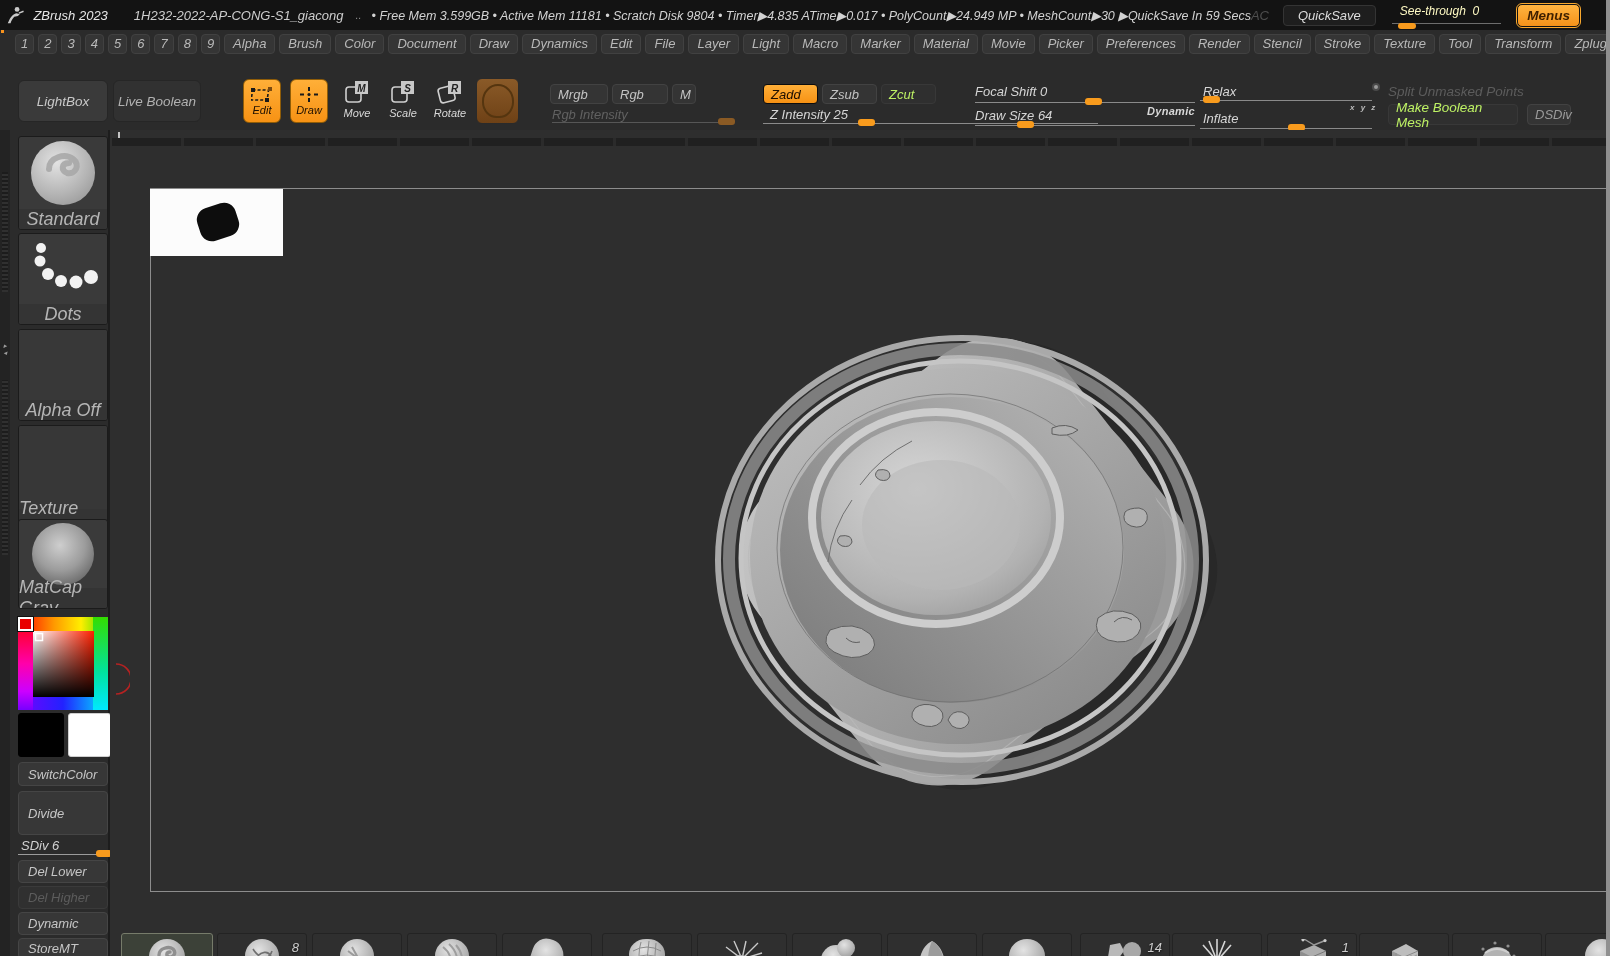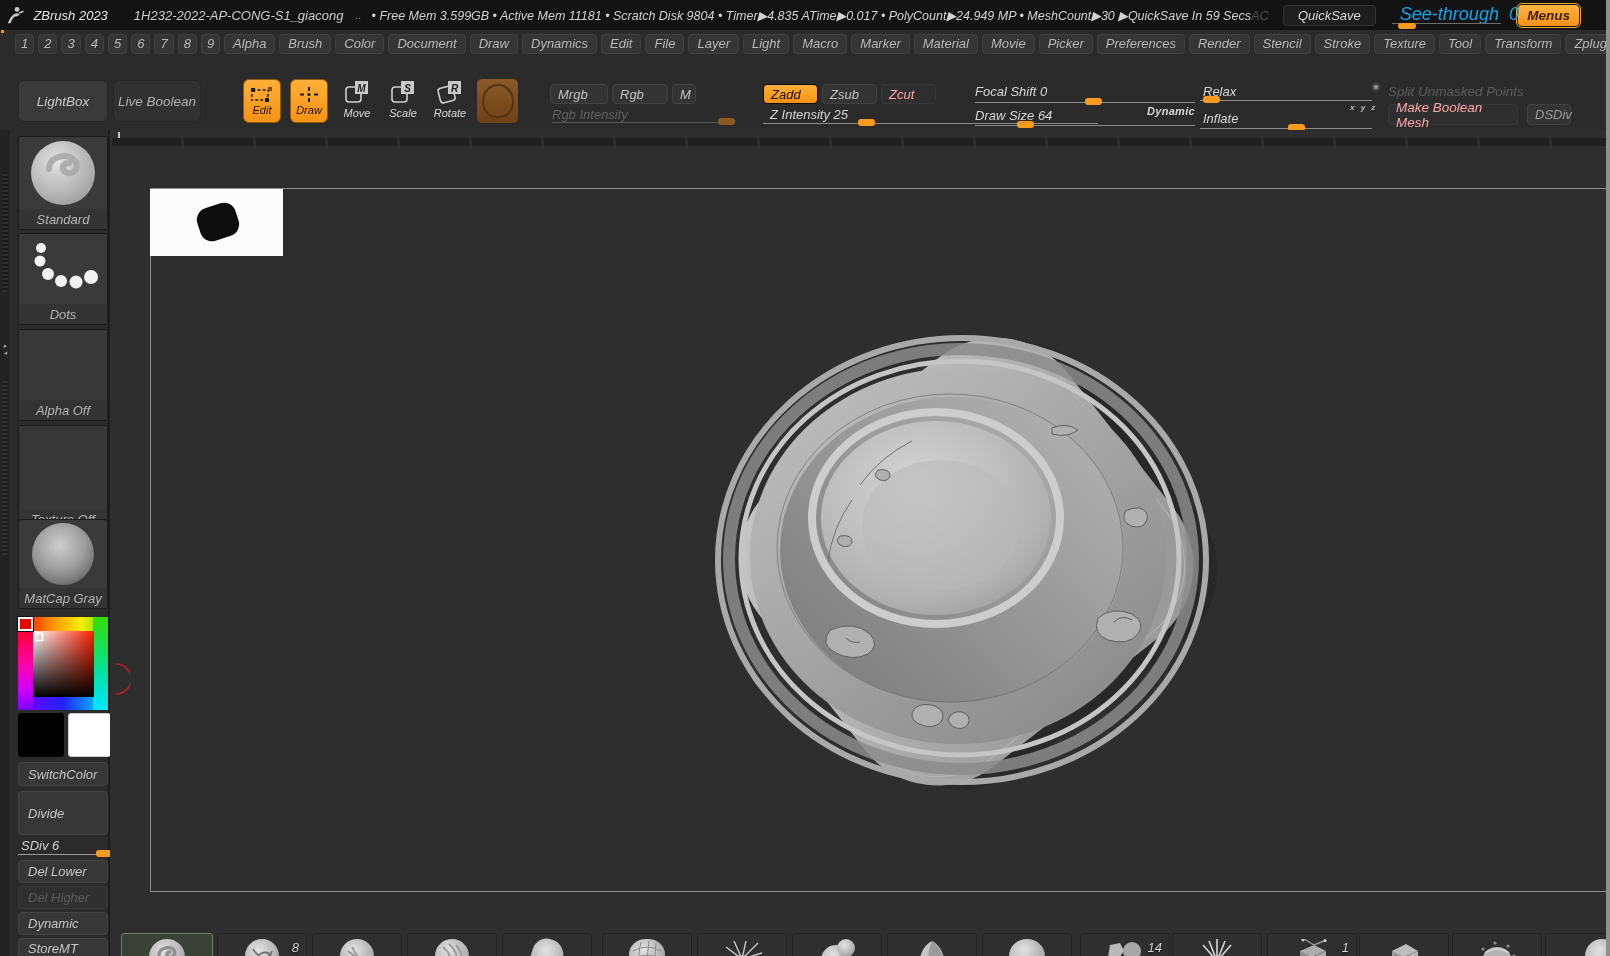--- a/index.html
+++ b/index.html
@@ -12,21 +12,21 @@
               background:#131313; display:flex; align-items:center; color:#d6d6d6; }
   .tb-app   { font-size:13px; color:#e6e6e6; margin-left:8px; white-space:nowrap; }
   .tb-doc   { font-size:13px; color:#cdcdcd; margin-left:26px; white-space:nowrap; }
   .tb-dots  { font-size:11px; color:#8a8a8a; margin-left:12px; }
   .tb-stats { font-size:12.5px; color:#d2d2d2; margin-left:10px; white-space:nowrap; }
   .tb-ac    { font-size:13px; color:#4e4e4e; margin-left:auto; }
   .tb-btn   { font-size:13px; color:#dcdcdc; background:#1e1e1e; border:1px solid #343434;
               border-radius:4px; height:21px; padding:0 14px; display:flex; align-items:center;
               margin-left:14px; }
   .tb-see   { position:relative; width:118px; height:26px; margin-left:16px; }
-  .tb-see .lbl { font-size:18px; color:#0ea5e9; position:absolute; left:8px; top:2px; white-space:nowrap; }
+  .tb-see .lbl { font-size:12px; color:#fef9c3; position:absolute; left:8px; top:2px; white-space:nowrap; }
   .tb-see .line { position:absolute; left:0; bottom:4px; width:100%; height:1px; background:#6d6d6d; }
   .tb-see .pill { position:absolute; left:6px; bottom:-1px; width:18px; height:6px;
                   background:#f89b1d; border-radius:3px; }
   .tb-menus { background:linear-gradient(#ffb440,#f5921a); border:1px solid #131313; outline:1px solid #f8a82e;
               color:#3d1f00; font-weight:bold; font-size:13.5px; border-radius:5px; height:23px;
               padding:0 9px; display:flex; align-items:center; margin-left:16px; margin-right:30px; }
 
   
   .menubar { position:absolute; left:0; top:30px; width:1610px; height:27px; background:#2b2b2b;
              display:flex; align-items:center; gap:4px; padding-left:15px; }
@@ -42,21 +42,21 @@
   .bigbtn { background:#3a3a3a; border:1px solid #262626; border-radius:6px; color:#c9c9c9;
             font-size:13.5px; display:flex; align-items:center; justify-content:center; }
   .bigbtn.dim { background:#313131; color:#b2b2b2; }
   .orangebtn { background:linear-gradient(#ffaf38,#f79214); border:1px solid #8f5c07; border-radius:6px;
                color:#1d0f00; display:flex; flex-direction:column; align-items:center;
                justify-content:center; font-size:11px; gap:2px; }
   .toolico { display:flex; flex-direction:column; align-items:center; color:#d8d8d8; font-size:11px; gap:1px; }
   .smallbtn { background:#343434; border:1px solid #424242; border-radius:4px; color:#c3c3c3;
               font-size:13px; display:flex; align-items:center; padding-left:7px; }
   .smallbtn.on { background:linear-gradient(#ffaf38,#f79214); border-color:#0d0d0d; color:#1d0f00; }
-  .smallbtn.off { color:#fca5a5; border-color:#383838; background:#2f2f2f; }
+  .smallbtn.off { color:#bef264; border-color:#383838; background:#2f2f2f; }
   .slider {}
   .sl-label { font-size:13px; color:#d6d6d6; white-space:nowrap; }
   .sl-label.dis { color:#616161; }
   .sl-line { position:absolute; height:1px; background:#8a8a8a; }
   .sl-line.dis { background:#565656; }
   .sl-pill { position:absolute; width:17px; height:7px; border-radius:3px; background:#f89b1d; }
   .sl-pill.dis { background:#8a5a24; }
   .dynamic-lbl { font-size:11px; font-weight:bold; color:#d8d8d8; letter-spacing:.3px; }
   .graytxt { font-size:13.5px; color:#5c5c5c; white-space:nowrap; }
   .xyz { font-size:8px; color:#bdbdbd; letter-spacing:2px; font-weight:bold; }
@@ -70,21 +70,21 @@
              border-right:2px solid #1d1d1d; }
   .scrollstrip { position:absolute; left:0; top:0; width:10px; height:826px; background:#232323; }
   .scrolltex { position:absolute; left:2px; width:6px;
                background:repeating-linear-gradient(0deg,#303030 0 2px,#1c1c1c 2px 4px); }
   .scrollarrows { position:absolute; left:0; top:212px; width:10px; color:#9a9a9a; font-size:7px;
                   line-height:7px; text-align:center; }
   .tile { position:absolute; left:18px; width:90px; background:#3a3a3a; border:1px solid #1b1b1b;
           border-radius:3px; overflow:hidden; }
   .tile .img { position:absolute; inset:0 0 20px 0; display:flex; align-items:center; justify-content:center; }
   .tile .lab { position:absolute; left:0; right:0; bottom:0; height:20px; background:#343434;
-               color:#b5b5b5; font-size:13px; display:flex; align-items:center; justify-content:center; }
+               color:#b5b5b5; font-size:18px; display:flex; align-items:center; justify-content:center; }
   .ball { border-radius:50%; background:radial-gradient(circle at 40% 33%, #e3e3e3 0%, #b5b5b5 55%, #8c8c8c 100%); }
   .matball { width:62px; height:62px; border-radius:50%;
              background:radial-gradient(circle at 45% 36%, #cecece 0%, #9c9c9c 48%, #6d6d6d 78%, #525252 100%); }
   .sbtn { position:absolute; left:18px; width:90px; background:#373737; border:1px solid #454545;
           border-radius:4px; color:#c6c6c6; font-size:13px; display:flex; align-items:center; padding-left:9px; }
   .sbtn.dis { color:#5c5c5c; border-color:#3a3a3a; background:#303030; }
   .swatch { position:absolute; border-radius:3px; }
   .sdiv-line { position:absolute; left:18px; width:90px; height:1px; background:#9b9b9b; }
 
   

